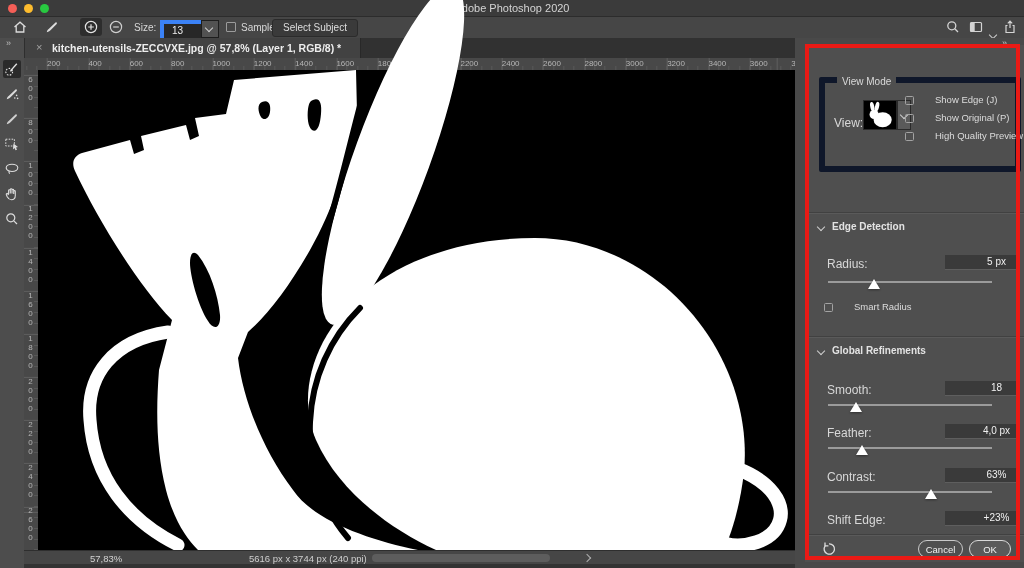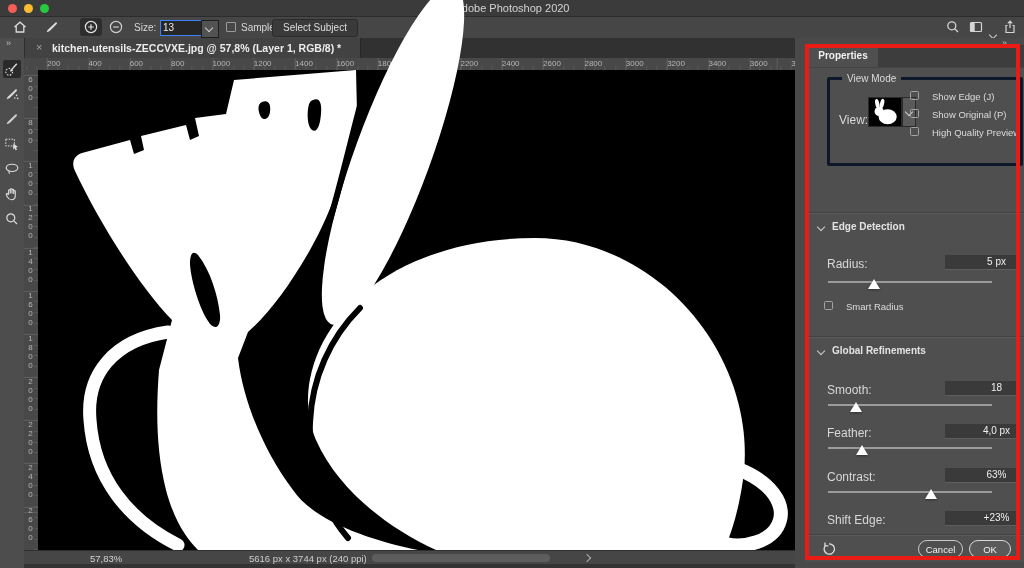--- a/index.html
+++ b/index.html
@@ -8,22 +8,22 @@
   .abs{position:absolute;}
   
   .titlebar{left:0;top:0;width:1024px;height:16px;background:#3b3b3b;border-bottom:1px solid #2c2c2c;}
   .tl{position:absolute;top:4px;width:9px;height:9px;border-radius:50%;}
   .title-text{position:absolute;top:2px;width:100%;text-align:center;font-size:11px;color:#d4d4d4;}
   
   .optionsbar{left:0;top:17px;width:1024px;height:21px;background:#464646;border-bottom:1px solid #2a2a2a;}
   .obar-icon{position:absolute;top:2px;width:16px;height:16px;}
   .tool-mode-box{position:absolute;left:80px;top:1px;width:22px;height:18px;background:#2d2d2d;border-radius:3px;}
   .size-label{position:absolute;left:134px;top:5px;font-size:10px;color:#d8d8d8;}
-  .size-box{position:absolute;left:160px;top:3px;width:38px;height:14px;background:#272727;border:1px solid #3b82f6;
-            color:#ececec;font-size:10px;line-height:14px;padding-left:2px;box-sizing:content-box;}
+  .size-box{position:absolute;left:160px;top:3px;width:38px;height:14px;background:#272727;border:4px solid #3b82f6;
+            color:#ececec;font-size:10px;line-height:14px;padding-left:8px;box-sizing:content-box;}
   .size-chev{position:absolute;left:201px;top:3px;width:16px;height:16px;background:#525252;border:1px solid #1e1e1e;}
   .checkbox{position:absolute;width:10px;height:10px;border:1px solid #9b9b9b;border-radius:1px;background:transparent;box-sizing:border-box;}
   .sal-label{position:absolute;left:241px;top:5px;font-size:10px;color:#d8d8d8;}
   .select-subject{position:absolute;left:272px;top:2px;height:16px;padding:0 10px;background:#3a3a3a;border:1px solid #2b2b2b;
                   border-radius:3px;color:#dedede;font-size:10px;line-height:16px;}
   .chev{display:inline-block;width:5px;height:5px;border-right:1.4px solid #cfcfcf;border-bottom:1.4px solid #cfcfcf;transform:rotate(45deg);}
   
   .tabbar{left:24px;top:38px;width:771px;height:20px;background:#313131;}
   .doc-tab{position:absolute;left:0;top:0;width:336px;height:20px;background:#424242;border-right:1px solid #282828;}
   .doc-close{position:absolute;left:12px;top:3px;font-size:11px;color:#a2a2a2;}
@@ -55,28 +55,28 @@
   .sb-chev{position:absolute;left:560px;top:4px;width:5px;height:5px;border-right:1.3px solid #b0b0b0;border-top:1.3px solid #b0b0b0;transform:rotate(45deg);}
   .sb-thumb{position:absolute;left:348px;top:3px;width:178px;height:8px;border-radius:4px;background:#5d5d5d;}
   .bottom-strip{left:24px;top:564px;width:771px;height:4px;background:#333;}
   
   .gutter{left:795px;top:38px;width:229px;height:530px;background:#494949;}
   .panel-collapse{position:absolute;left:1002px;top:38px;font-size:9px;color:#c4c4c4;}
   .panel{left:805px;top:45px;width:219px;height:517px;background:#4f4f4f;overflow:hidden;}
   .p-tabbar{position:absolute;left:0;top:0;width:219px;height:22px;background:#3d3d3d;border-bottom:1px solid #444;}
   .p-tab{position:absolute;left:3px;top:0;width:70px;height:22px;background:#4f4f4f;color:#f0f0f0;font-size:10px;font-weight:bold;
          text-align:center;line-height:22px;}
-  .group{position:absolute;left:22px;top:32px;width:190px;height:83px;border:3px solid #0f172a;border-radius:2px;}
+  .group{position:absolute;left:14px;top:32px;width:190px;height:83px;border:6px solid #0f172a;border-radius:2px;}
   .legend{position:absolute;left:12px;top:-7px;background:#4f4f4f;padding:0 5px;font-size:10px;color:#dadada;}
   .plabel{font-size:12px;color:#d8d8d8;}
   .view-label{position:absolute;left:9px;top:33px;}
   .view-thumb{position:absolute;left:38px;top:17px;width:34px;height:30px;background:#000;border:1px solid #2a2a2a;box-sizing:border-box;}
   .view-chev{position:absolute;left:72px;top:17px;width:14px;height:30px;background:#5a5a5a;border:1px solid #2a2a2a;box-sizing:border-box;}
   .view-chev .chev{position:absolute;left:3px;top:11px;}
-  .ckrow{position:absolute;display:flex;align-items:flex-start;gap:13px;}
+  .ckrow{position:absolute;display:flex;align-items:flex-end;gap:21px;}
   .ckbox{width:9px;height:9px;border:1px solid #a3a3a3;border-radius:1.5px;box-sizing:border-box;flex:none;}
   .cklabel{font-size:9.5px;color:#dcdcdc;white-space:nowrap;}
   .divider{position:absolute;left:0;width:219px;height:1px;background:#414141;box-shadow:0 1px 0 #5a5a5a;}
   .sec-header{position:absolute;display:flex;align-items:center;gap:8px;left:13px;}
   .sec-title{font-size:10px;font-weight:bold;color:#e3e3e3;}
   .srow-label{position:absolute;left:22px;}
   .vbox{position:absolute;left:140px;width:47px;height:14px;background:#3a3a3a;border-bottom:1px solid #5e5e5e;
         color:#f0f0f0;font-size:10px;text-align:center;line-height:14px;padding-left:28px;}
   .track{position:absolute;left:23px;width:164px;height:2px;background:#9b9b9b;}
   .thumb{position:absolute;top:-2px;width:0;height:0;border-left:6px solid transparent;border-right:6px solid transparent;
@@ -268,23 +268,20 @@
     <span class="sb-info">5616 px x 3744 px (240 ppi)</span>
     <span class="sb-chev"></span>
     <span class="sb-thumb"></span>
   </div>
   <div class="abs bottom-strip"></div>
 
   <div class="abs gutter"></div>
   <span class="panel-collapse">»</span>
 
   <div class="abs panel">
-    <div class="p-tabbar">
-      <div class="p-tab">Properties</div>
-    </div>
 
     <div class="group">
       <span class="legend">View Mode</span>
       <span class="plabel view-label">View:</span>
       <span class="view-thumb">
         <svg width="32" height="28" viewBox="0 0 30 26">
           <g fill="#fff">
             <ellipse cx="17.5" cy="17.5" rx="8.5" ry="7"></ellipse>
             <circle cx="9.5" cy="12.5" r="4.3"></circle>
             <ellipse cx="7.8" cy="5.4" rx="1.9" ry="4.6" transform="rotate(-12 7.8 5.4)"></ellipse>

